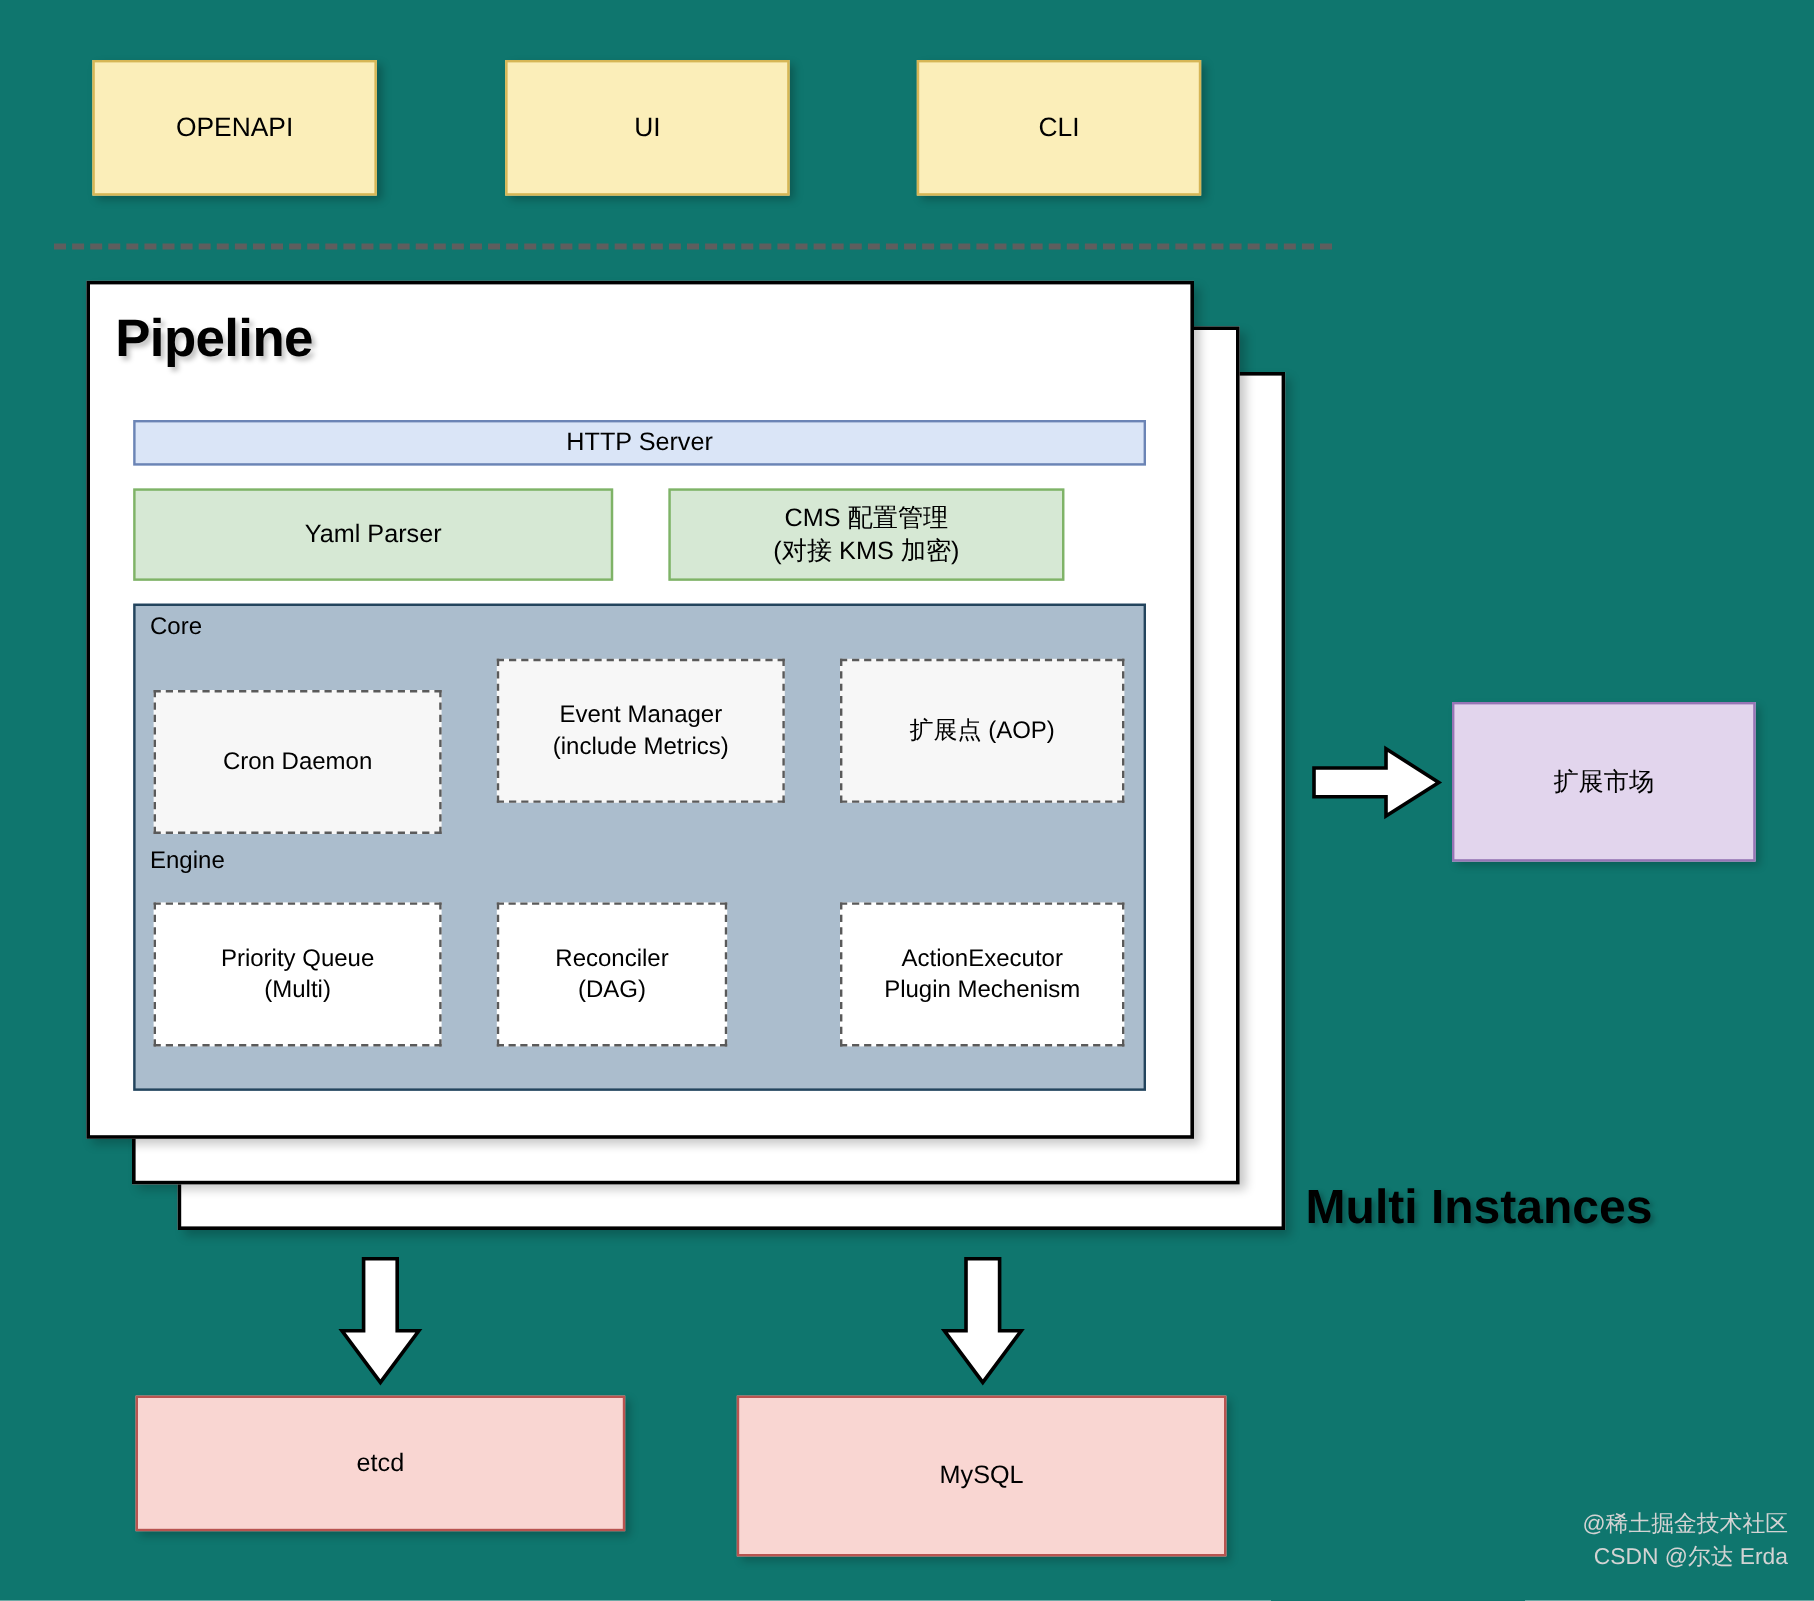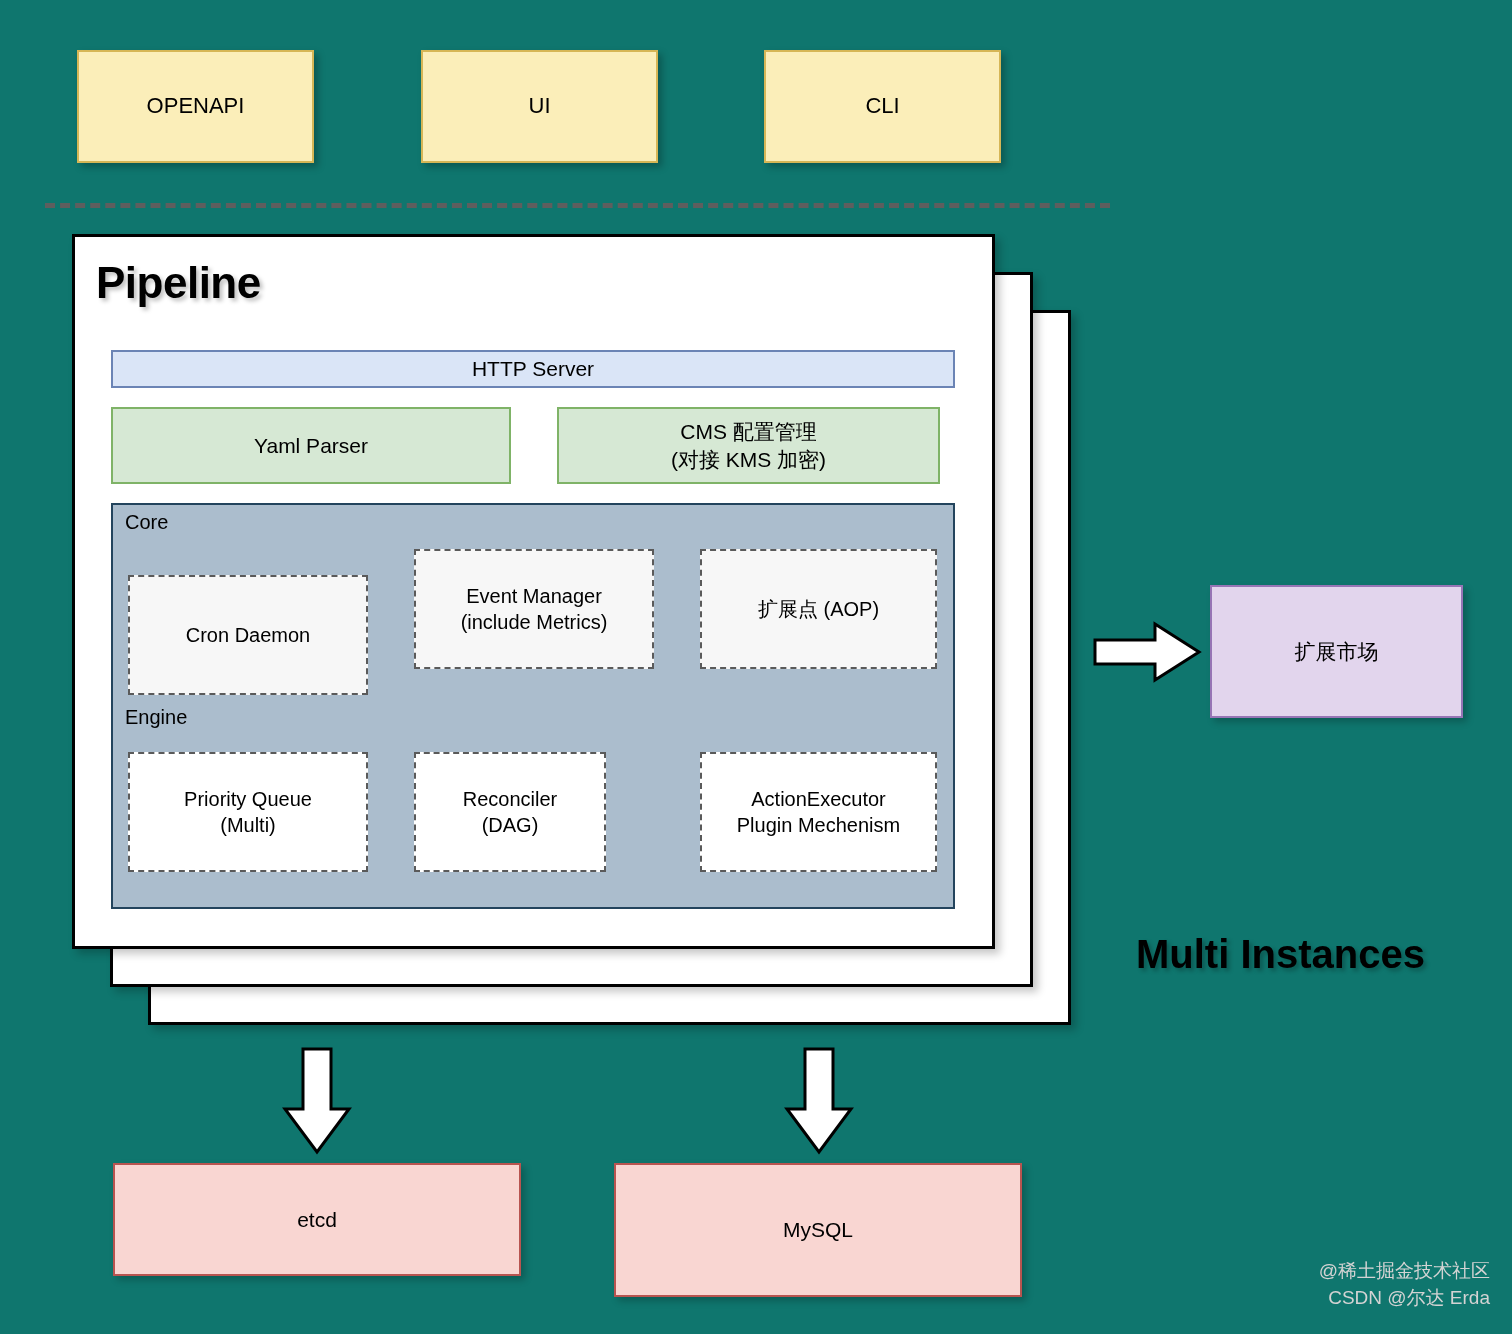--- a/index.html
+++ b/index.html
@@ -164,21 +164,21 @@
   <div class="pipeline-title" style="left:96px; top:258px;">Pipeline</div>
 
   <div class="box http-box" style="left:111px; top:350px; width:844px; height:38px;">
     <span>HTTP Server</span>
   </div>
 
   <div class="box green-box" style="left:111px; top:407px; width:400px; height:77px;">
     <span>Yaml Parser</span>
   </div>
 
-  <div class="box green-box" style="left:557px; top:407px; width:383px; height:77px; flex-direction:column;">
+  <div class="box green-box" style="left:557px; top:407px; width:330px; height:77px; flex-direction:column;">
     <span>CMS 配置管理</span>
     <span>(对接 KMS 加密)</span>
   </div>
 
   <div class="core-panel" style="left:111px; top:503px; width:844px; height:406px;"></div>
 
   <div class="section-label" style="left:125px; top:511px;">Core</div>
 
   <div class="box dashed-box" style="left:128px; top:575px; width:240px; height:120px;">
     <span>Cron Daemon</span>
@@ -203,21 +203,21 @@
   <div class="box dashed-box white" style="left:414px; top:752px; width:192px; height:120px; flex-direction:column;">
     <span>Reconciler</span>
     <span>(DAG)</span>
   </div>
 
   <div class="box dashed-box white" style="left:700px; top:752px; width:237px; height:120px; flex-direction:column;">
     <span>ActionExecutor</span>
     <span>Plugin Mechenism</span>
   </div>
 
-  <div class="multi-instances-label" style="left:1088px; top:932px;margin-left:48px;">Multi Instances</div>
+  <div class="multi-instances-label" style="left:1088px; top:984px;">Multi Instances</div>
 
   <div class="arrow" style="left:1093px; top:620px;">
     <svg width="108" height="64" viewBox="0 0 108 64">
       <polygon points="2,20 62,20 62,4 106,32 62,60 62,44 2,44" fill="#ffffff" stroke="#000000" stroke-width="3" stroke-linejoin="miter"></polygon>
     </svg>
   </div>
 
   <div class="box market-box" style="left:1210px; top:585px; width:253px; height:133px;">
     <span>扩展市场</span>
   </div>

